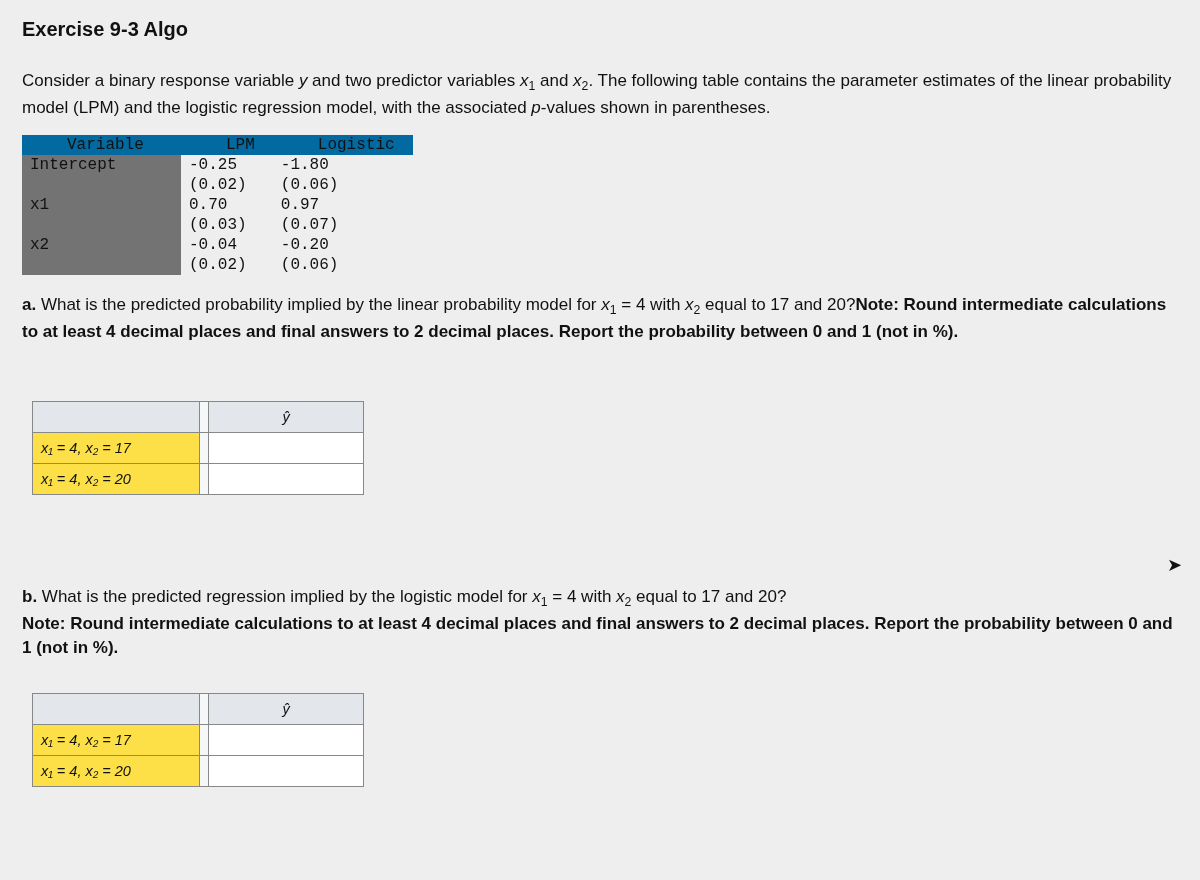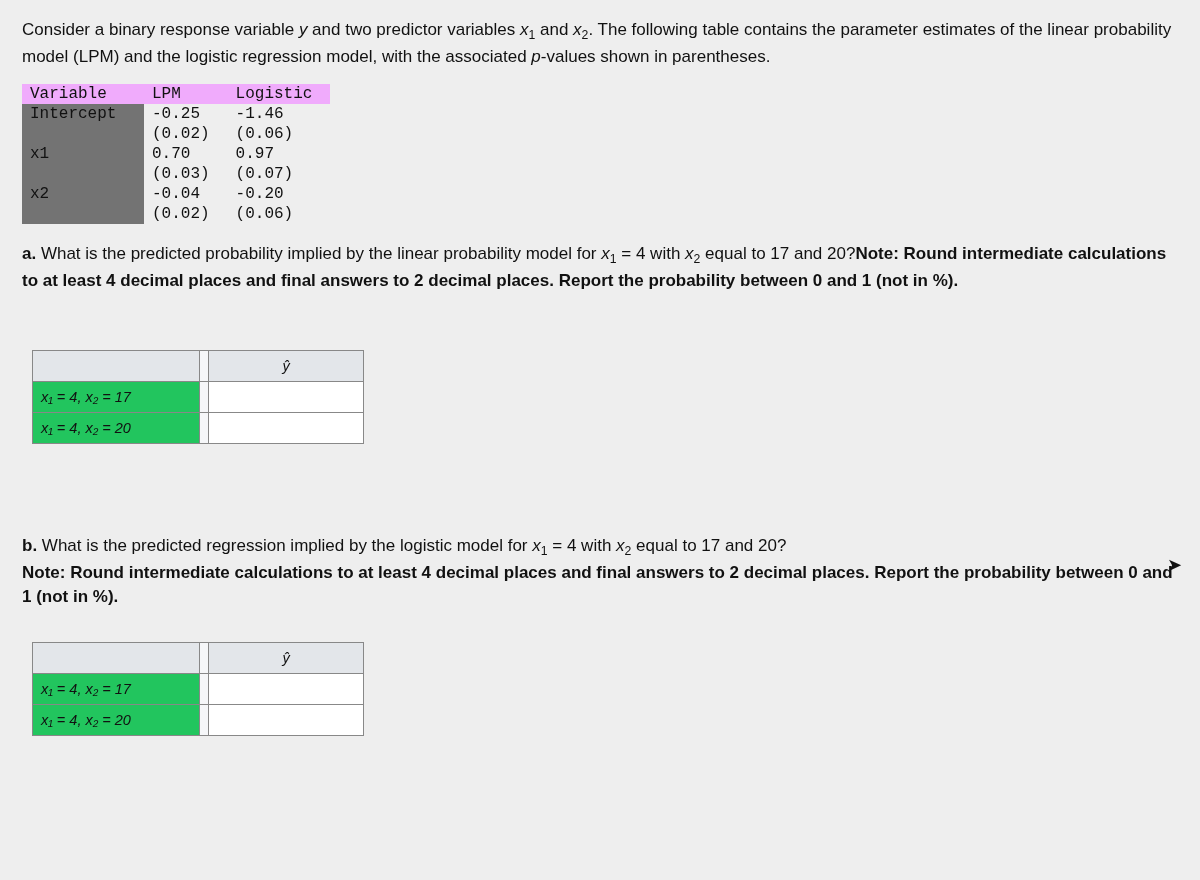--- a/index.html
+++ b/index.html
@@ -3,58 +3,59 @@
 <meta charset="utf-8">
 <style>
   html,body{margin:0;padding:0;width:1200px;height:880px;background:#eeeeee;font-family:-apple-system,BlinkMacSystemFont,"Segoe UI",Arial,sans-serif;color:#111;}
   .page{padding:18px 22px;}
   .title{font-weight:700;font-size:20px;margin-bottom:28px;}
   .intro{font-size:17px;line-height:1.45;margin-bottom:14px;max-width:1160px;}
   .ital{font-style:italic;}
   .sub{font-size:.72em;vertical-align:sub;}
   .param-table{border-collapse:collapse;margin-bottom:18px;}
   .param-table td{font-family:"Courier New",monospace;font-size:16px;padding:0 18px 0 8px;line-height:1.25;vertical-align:top;}
-  .param-table .hdr td{background:#f0abfc;}
+  .param-table .hdr td{background:#0369a1;padding-left:45px;}
   .param-table .rowlbl{background:#737373;min-width:96px;}
   .qtext{font-size:17px;line-height:1.45;margin:8px 0 14px 0;max-width:1160px;}
   .bold{font-weight:700;}
   .answer-holder{margin:56px 0 90px 10px;}
   .answer-table{border-collapse:collapse;font-size:14.5px;}
   .answer-table td,.answer-table th{border:1px solid #888;height:26px;}
   .answer-table th{background:#e3e6ea;font-weight:400;}
   .answer-table .corner{background:#e3e6ea;width:150px;text-align:left;padding:2px 8px;font-style:italic;}
   .answer-table .yhat{width:150px;text-align:center;font-style:italic;background:#e3e6ea;}
-  .answer-table .rowstub{background:#22c55e;text-align:left;padding:2px 8px;font-style:italic;}
+  .answer-table .rowstub{background:#fde047;text-align:left;padding:2px 8px;font-style:italic;}
   .answer-table .edge{width:6px;background:#f6f7f9;}
   .answer-table .inputcell{background:#fff;}
   .answer-table input{width:144px;height:24px;border:none;background:transparent;font-size:14.5px;padding:0 4px;}
   .answer-holder2{margin:32px 0 0 10px;}
   .cursor{position:absolute;right:18px;top:554px;font-size:18px;user-select:none;}
 </style>
 </head>
 <body>
 
 <div class="page">
 
+  <div class="title">Exercise 9-3 Algo</div>
 
   <div class="intro">
     <span>Consider a binary response variable </span><span class="ital">y</span><span> and two predictor variables </span><span class="ital">x</span><span class="sub">1</span><span> and </span><span class="ital">x</span><span class="sub">2</span><span>. The following table contains the parameter estimates of the linear probability model (LPM) and the logistic regression model, with the associated </span><span class="ital">p</span><span>-values shown in parentheses.</span>
   </div>
 
   <table class="param-table">
     <tbody>
         <tr class="hdr">
       <td class="rowlbl">Variable</td>
       <td>LPM</td>
       <td>Logistic</td>
     </tr>
     <tr>
       <td class="rowlbl" rowspan="2">Intercept</td>
       <td>-0.25</td>
-      <td>-1.46</td>
+      <td>-1.80</td>
     </tr>
     <tr>
       <td>(0.02)</td>
       <td>(0.06)</td>
     </tr>
     <tr>
       <td class="rowlbl" rowspan="2">x1</td>
       <td>0.70</td>
       <td>0.97</td>
     </tr>

